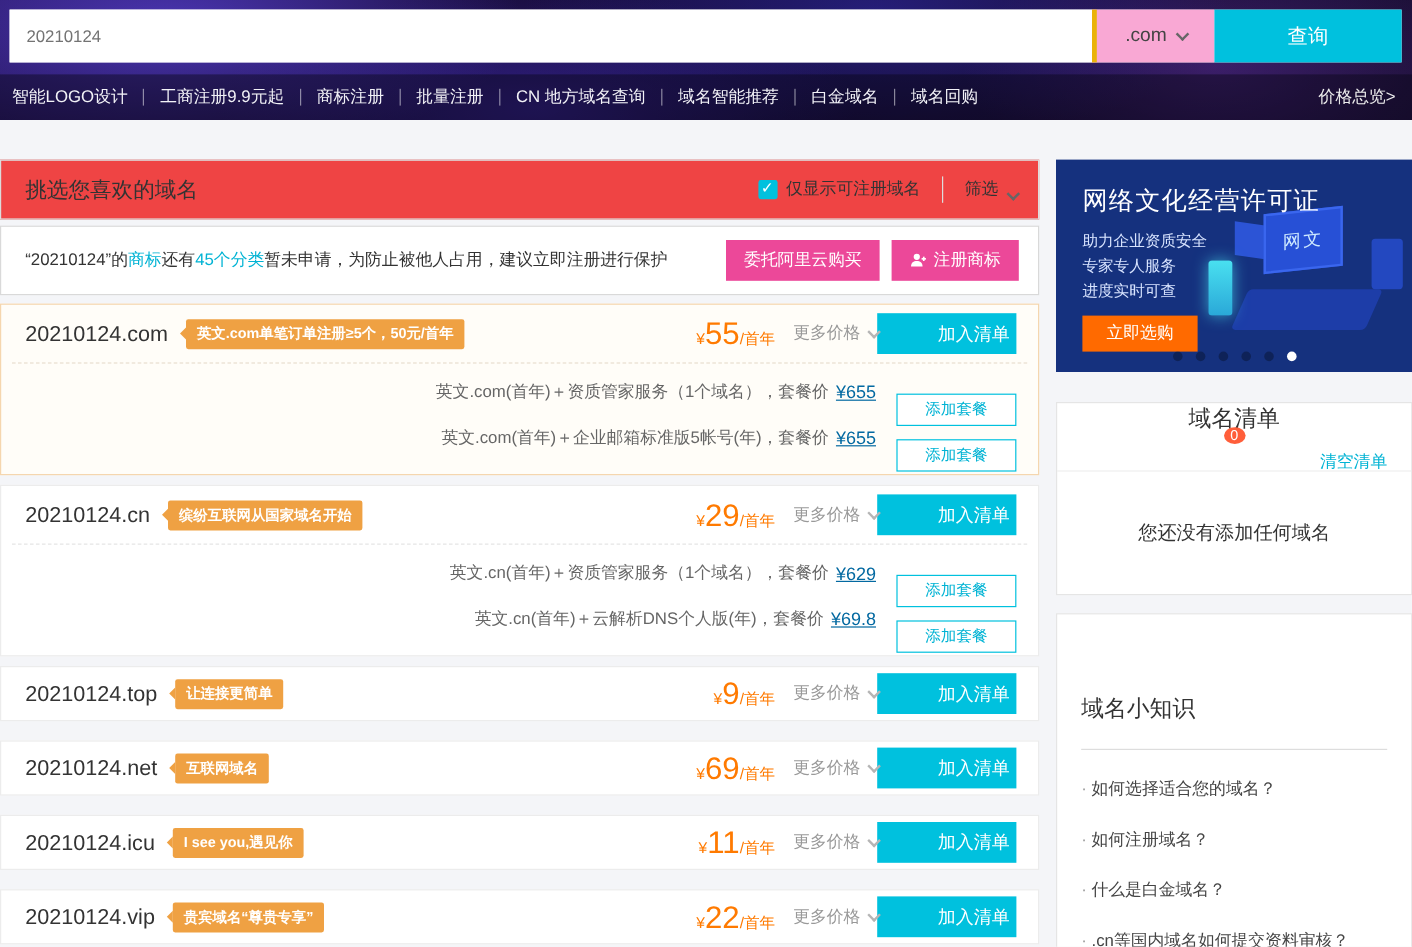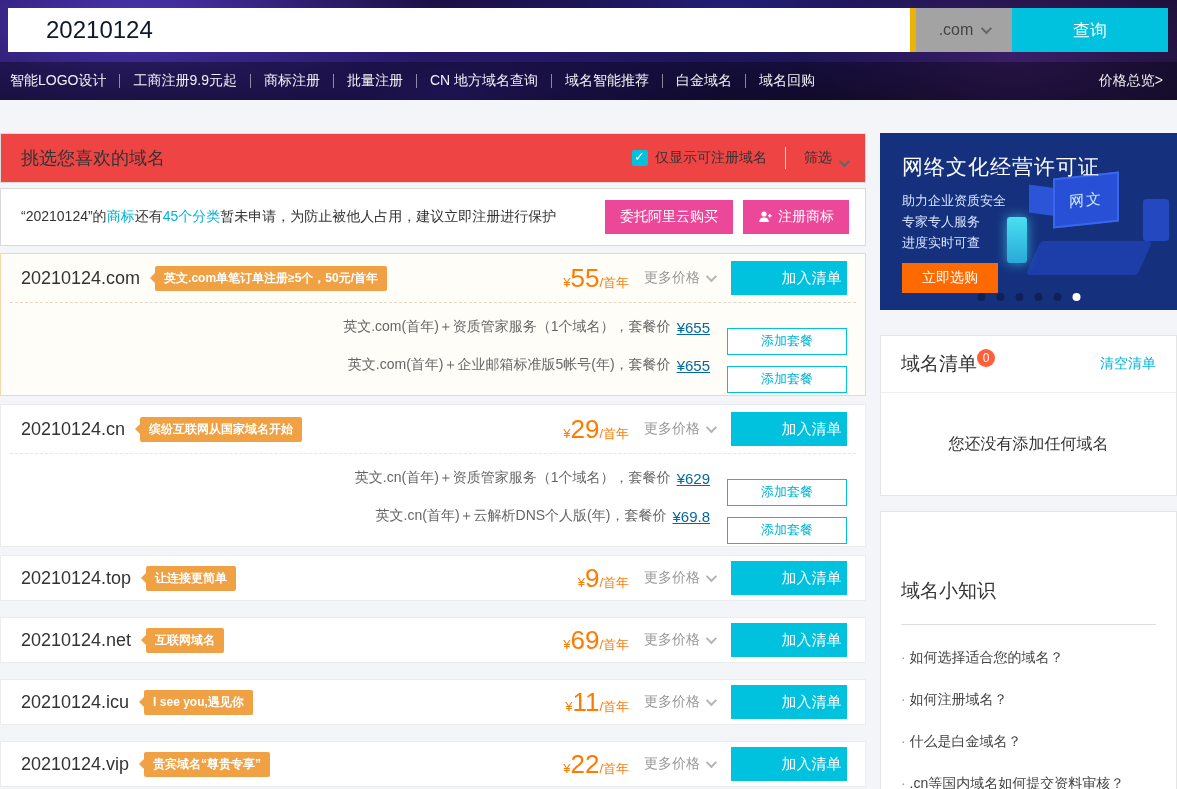--- a/index.html
+++ b/index.html
@@ -9,22 +9,22 @@
   
   .hero { position:relative; height:100px;
     background:
       radial-gradient(ellipse 420px 160px at 12% 20%, rgba(96,72,230,.65), transparent 70%),
       radial-gradient(ellipse 380px 140px at 38% 90%, rgba(64,44,180,.55), transparent 70%),
       radial-gradient(ellipse 420px 160px at 62% 10%, rgba(52,48,190,.5), transparent 70%),
       radial-gradient(ellipse 300px 140px at 86% 55%, rgba(120,60,200,.35), transparent 70%),
       linear-gradient(100deg,#241457,#150b33 55%,#1d1038);
   }
   .searchbar { position:absolute; top:8px; left:8px; right:9px; height:44px; display:flex; background:#fff; }
-  .search-input { flex:1; border:none; outline:none; font-size:24px; color:#0f172a; padding:0 14px; font-family:inherit;margin-left:24px; }
-  .tld-select { width:102px; display:flex; align-items:center; justify-content:center; gap:8px; font-size:16px; color:#444; border-left:6px solid #eab308; cursor:pointer; background:#a3a3a3; }
+  .search-input { flex:1; border:none; outline:none; font-size:14px; color:#737373; padding:0 14px; font-family:inherit; }
+  .tld-select { width:102px; display:flex; align-items:center; justify-content:center; gap:8px; font-size:16px; color:#444; border-left:4px solid #eab308; cursor:pointer; background:#f9a8d4; }
   .query-btn { width:156px; border:none; background:#00c1de; color:#fff; font-size:17px; cursor:pointer; font-family:inherit; }
   .chev { display:inline-block; width:8px; height:8px; border-right:2px solid #888; border-bottom:2px solid #888; transform:rotate(45deg) translateY(-2px); }
   .chev.light { border-color:#b5b5b5; }
   .chev.dark { border-color:#666; }
   .nav { position:absolute; left:0; right:0; bottom:0; height:38px; display:flex; align-items:center; padding:0 10px; background:rgba(8,4,18,.42); }
   .nav-item { color:#f2f2f7; font-size:14px; font-weight:500; padding:0 13px; cursor:pointer; white-space:nowrap; }
   .nav-item:first-child { padding-left:0; }
   .nav-sep { width:1px; height:14px; background:rgba(255,255,255,.5); }
   .nav-right { margin-left:auto; color:#eee; font-size:14px; cursor:pointer; padding-right:4px; }
 
@@ -57,47 +57,47 @@
   .drow { height:44px; display:flex; align-items:center; padding:0 18px 0 20px; }
   .pkgcard .drow { height:48px; }
   .dname { font-size:18px; color:#333; font-weight:500; }
   .dbadge { position:relative; margin-left:15px; background:#efa143; color:#fff; font-size:12px; font-weight:bold; padding:4px 9px; border-radius:2px; white-space:nowrap; }
   .dbadge::before { content:""; position:absolute; left:-5px; top:50%; transform:translateY(-50%); border-top:5px solid transparent; border-bottom:5px solid transparent; border-right:5px solid #efa143; }
   .dprice { margin-left:auto; color:#ff7a00; display:flex; align-items:baseline; }
   .dprice .cur { font-size:13px; }
   .dprice .amt { font-size:26px; line-height:1; }
   .dprice .per { font-size:13px; }
   .more { display:flex; align-items:center; gap:6px; font-size:14px; color:#999; margin-left:15px; cursor:pointer; }
-  .btn-add { width:116px; height:34px; background:#00c1de; border:none; color:#fff; font-size:15px; margin-left:17px; cursor:pointer; font-family:inherit;padding-left:45px; }
+  .btn-add { width:116px; height:34px; background:#00c1de; border:none; color:#fff; font-size:15px; cursor:pointer; font-family:inherit;padding-left:45px; }
   .pkg-area { border-top:1px dashed #e3d8c6; margin:0 9px; padding:5px 0 11px; }
   .card:not(.highlight) .pkg-area { border-top-color:#e5e5e5; }
   .pkg-row { height:38px; display:flex; align-items:center; justify-content:flex-end; padding-right:9px; }
   .pkg-desc { font-size:14px; color:#666; }
   .pkg-price { font-size:15px; color:#0369a1; margin-left:6px;text-decoration:underline; }
-  .btn-outline { width:120px; height:27px; background:#fff; border:1px solid #00c1de; color:#00b3d4; font-size:13px; margin-left:17px; cursor:pointer; font-family:inherit;margin-top:28px; }
+  .btn-outline { width:100px; height:27px; background:#fff; border:1px solid #00c1de; color:#00b3d4; font-size:13px; margin-left:17px; cursor:pointer; font-family:inherit;margin-top:28px; }
 
   
   .banner { position:relative; height:177px; background:#15317e; padding:20px 0 0 22px; overflow:hidden; }
   .bn-title { font-size:21px; color:#fff; letter-spacing:1px; position:relative; z-index:2; }
   .bn-lines { margin-top:9px; position:relative; z-index:2; }
   .bn-line { font-size:13px; color:#d8e4ff; line-height:21px; }
   .bn-btn { margin-top:10px; width:96px; height:30px; background:#ff6a00; border:none; color:#fff; font-size:14px; cursor:pointer; position:relative; z-index:2; font-family:inherit; }
   .dots { position:absolute; left:50%; transform:translateX(-50%); bottom:9px; display:flex; gap:11px; z-index:3; }
   .dot { width:8px; height:8px; border-radius:50%; background:rgba(0,0,0,.3); cursor:pointer; }
   .dot.active { background:#fff; }
   .illu { position:absolute; right:6px; top:34px; width:168px; height:130px; z-index:1; }
   .illu-screen { position:absolute; right:52px; top:8px; width:66px; height:50px; background:#2750d6; border:2px solid #3a66ee; transform:skewY(-6deg); display:flex; align-items:center; justify-content:center; color:#cfeaff; font-size:15px; letter-spacing:2px; }
   .illu-panel { position:absolute; left:26px; top:20px; width:36px; height:28px; background:#2f59e0; transform:skewY(8deg); opacity:.9; }
   .illu-base { position:absolute; right:26px; bottom:22px; width:112px; height:34px; background:#1d3da8; transform:skewX(-24deg); border-radius:4px; }
   .illu-tower { position:absolute; left:4px; bottom:34px; width:20px; height:46px; border-radius:3px; background:linear-gradient(#49e0f0,#2aa8d8); box-shadow:0 0 12px rgba(73,224,240,.65); }
   .illu-side { position:absolute; right:2px; top:32px; width:26px; height:42px; background:#2348c0; border-radius:3px; }
 
   
   .cart-card { margin-top:25px; background:#fff; border:1px solid #e5e5e5; }
-  .cart-head { height:57px; display:flex; align-items:center; padding:0 20px; border-bottom:1px solid #eee; }
+  .cart-head { height:57px; display:flex; align-items:center; padding:0 20px; border-bottom:1px solid #eee;flex-direction:column; }
   .cart-title { font-size:19px; color:#333; }
   .cart-badge { width:18px; height:18px; border-radius:50%; background:#ff5e3a; color:#fff; font-size:12px; display:flex; align-items:center; justify-content:center; transform:translateY(-6px); }
   .cart-clear { margin-left:auto; font-size:14px; color:#00b3d4; cursor:pointer; }
   .cart-body { height:102px; display:flex; align-items:center; justify-content:center; font-size:16px; color:#333; }
 
   
   .tips-card { margin-top:15px; background:#fff; border:1px solid #e5e5e5; padding:30px 20px 26px; min-height:280px; }
   .tips-title { font-size:19px; color:#333;margin-top:36px; }
   .tips-divider { border-bottom:1px solid #ddd; margin-top:20px; }
   .tips-item { margin-top:24px; font-size:14px; color:#444; cursor:pointer; }

